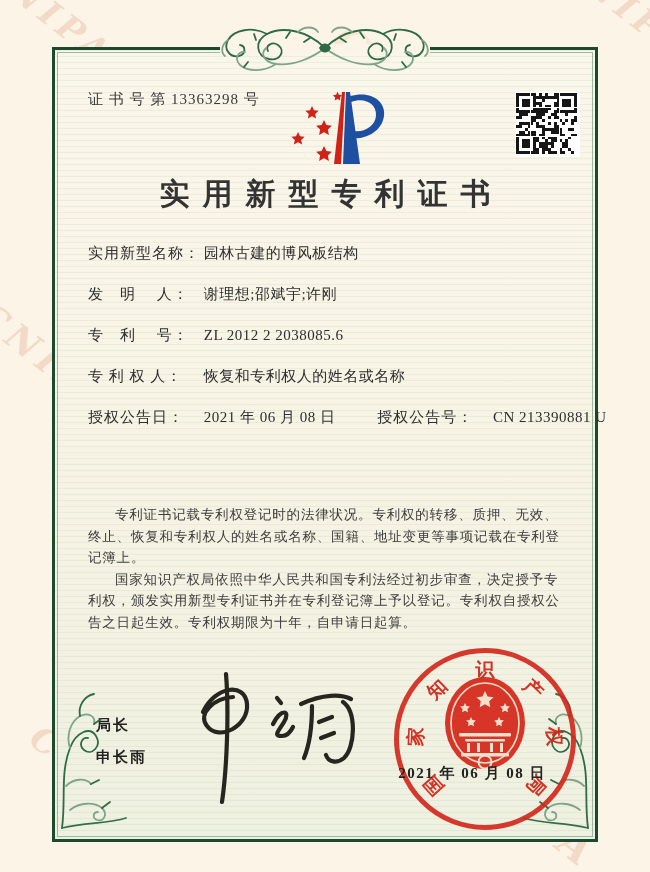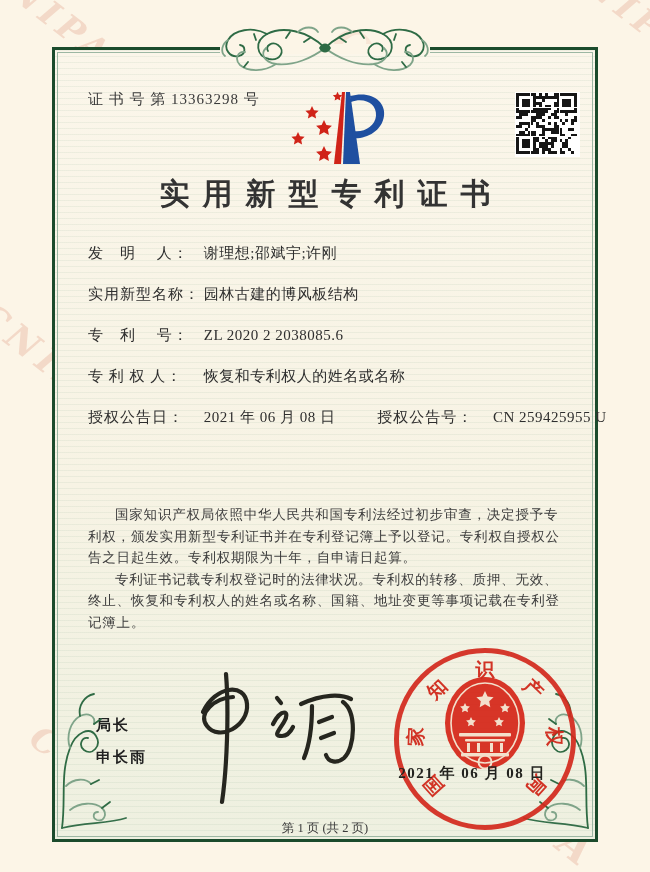--- a/index.html
+++ b/index.html
@@ -380,46 +380,46 @@
       <div class="cell" style="left: 38.7px; top: 59px; height: 2.9px; width: 2.9px;"></div>
       <div class="cell" style="left: 44.5px; top: 59px; height: 2.9px; width: 2.9px;"></div>
       <div class="cell" style="left: 47.4px; top: 59px; height: 2.9px; width: 2.9px;"></div>
       <div class="cell" style="left: 56.1px; top: 59px; height: 2.9px; width: 2.9px;"></div>
     </div>
 
   <div class="title">实用新型专利证书</div>
 
   <div class="fields">
     <div class="field-row">
+      <span class="field-label">实用新型名称：</span>
+      <span class="field-value">园林古建的博风板结构</span>
+    </div>
+    <div class="field-row">
       <span class="field-label">发　明　 人：</span>
       <span class="field-value">谢理想;邵斌宇;许刚</span>
     </div>
     <div class="field-row">
-      <span class="field-label">实用新型名称：</span>
-      <span class="field-value">园林古建的博风板结构</span>
-    </div>
-    <div class="field-row">
       <span class="field-label">专　利　 号：</span>
-      <span class="field-value">ZL 2020 2 2038085.6</span>
+      <span class="field-value">ZL 2012 2 2038085.6</span>
     </div>
     <div class="field-row">
       <span class="field-label">专 利 权 人：</span>
       <span class="field-value">恢复和专利权人的姓名或名称</span>
     </div>
     <div class="field-row">
       <span class="field-label">授权公告日：</span>
       <span class="field-value">2021 年 06 月 08 日</span>
       <span class="field-label field-second">授权公告号：</span>
-      <span class="field-value">CN 259425955 U</span>
+      <span class="field-value">CN 213390881 U</span>
     </div>
   </div>
 
   <div class="paragraphs">
+    <p>专利证书记载专利权登记时的法律状况。专利权的转移、质押、无效、终止、恢复和专利权人的姓名或名称、国籍、地址变更等事项记载在专利登记簿上。</p>
     <p>国家知识产权局依照中华人民共和国专利法经过初步审查，决定授予专利权，颁发实用新型专利证书并在专利登记簿上予以登记。专利权自授权公告之日起生效。专利权期限为十年，自申请日起算。</p>
-    <p>专利证书记载专利权登记时的法律状况。专利权的转移、质押、无效、终止、恢复和专利权人的姓名或名称、国籍、地址变更等事项记载在专利登记簿上。</p>
   </div>
 
   <div class="sign-title">局长</div>
   <div class="sign-name">申长雨</div>
 
   <div class="signature-svg">
     <svg width="175" height="140" viewBox="0 0 175 140" fill="none" stroke="#26261f" stroke-width="4.2" stroke-linecap="round" stroke-linejoin="round">
       <path d="M18,44 C30,18 60,14 62,36 C64,58 34,74 22,58 C12,45 30,30 48,29"></path>
       <path d="M41,6 C44,42 42,100 37,134"></path>
       <path d="M92,30 l4,5"></path>
@@ -458,15 +458,14 @@
           <rect x="47" y="68" width="3" height="9"></rect>
           <rect x="57" y="68" width="3" height="9"></rect>
           <rect x="18" y="78" width="48" height="3.4" rx="1"></rect>
         </g>
         <circle cx="42" cy="87" r="6.5" fill="none" stroke="#f3e0cc" stroke-width="2"></circle>
       </svg>
     </div>
   </div>
   <div class="seal-date">2021 年 06 月 08 日</div>
 
-  <div class="footer">第 1 页 (共 2 页)</div>
 
 </div>
 
 </body></html>

